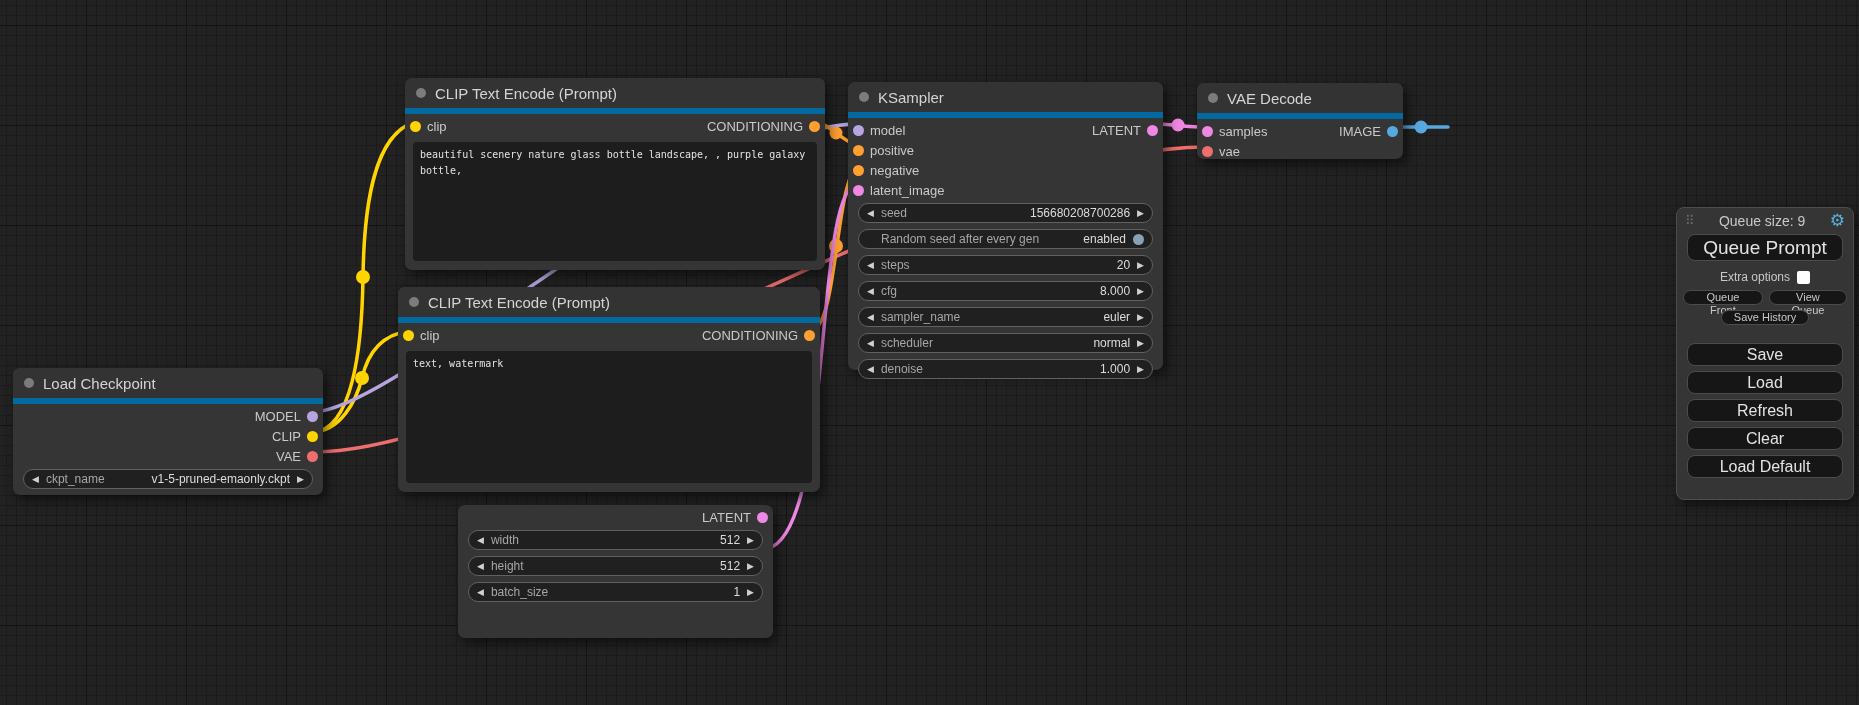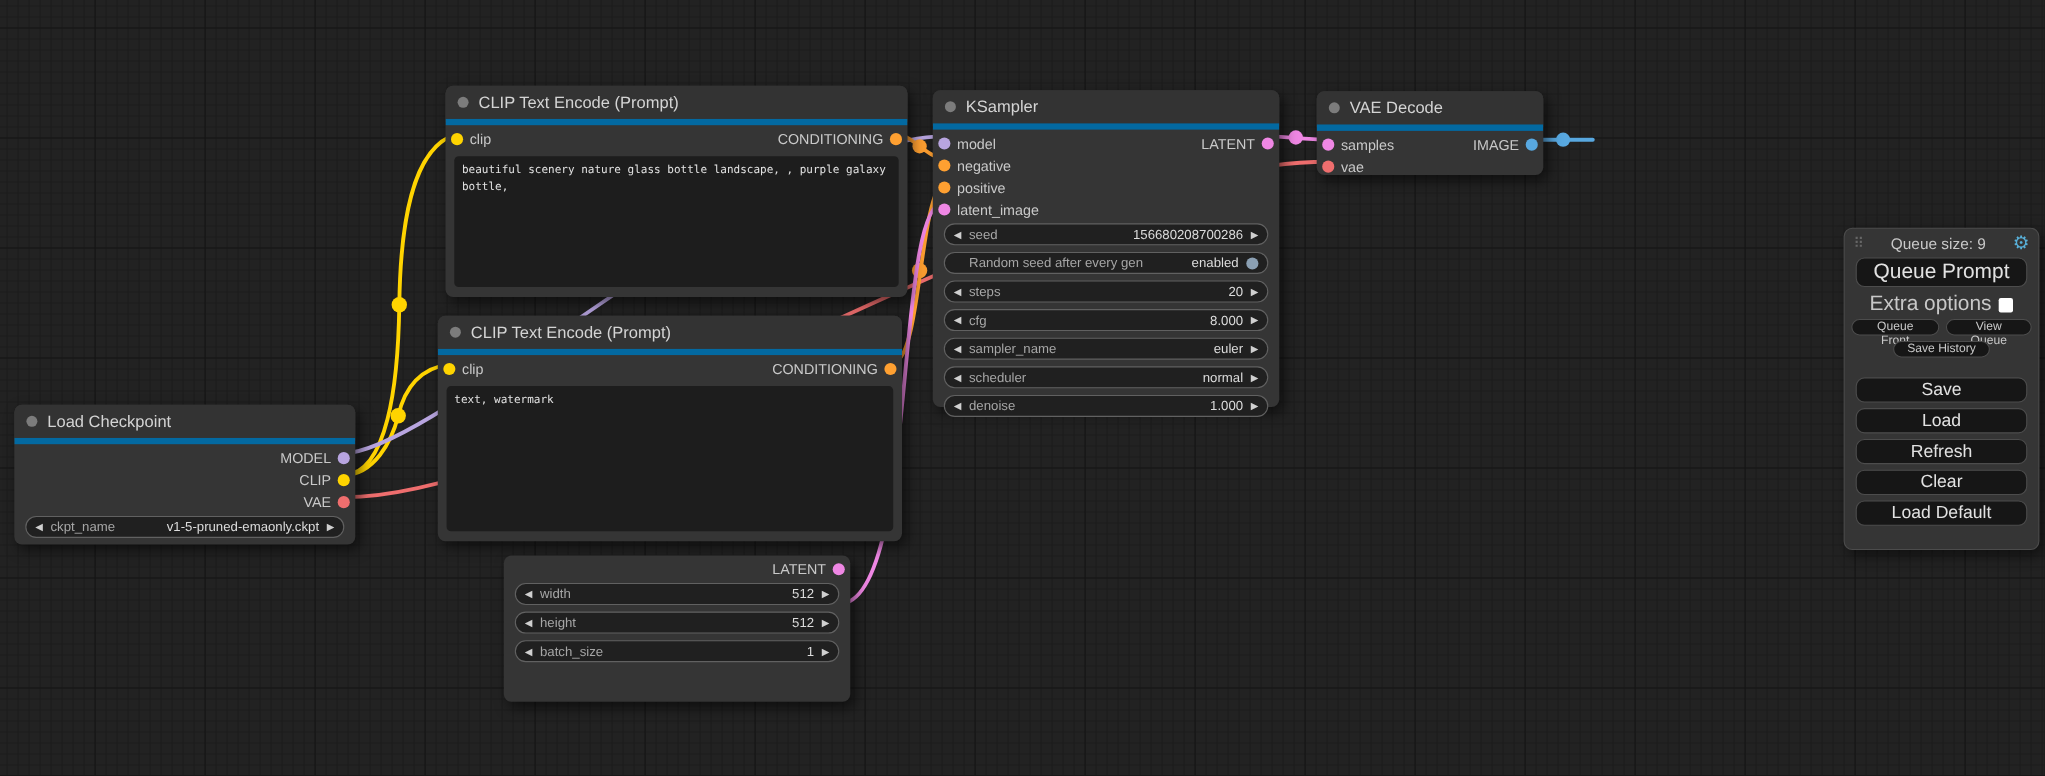--- a/index.html
+++ b/index.html
@@ -47,21 +47,21 @@
   .phead{display:flex;align-items:center;padding:4px 8px 0;color:#c8c8c8;font-size:14px;}
   .drag{color:#666;font-size:13px;line-height:1;cursor:grab;}
   .qsize{flex:1;text-align:center;}
   .gear{font-size:17px;line-height:1;cursor:pointer;}
   .pbtn{display:block;margin:4px 10px 0;width:calc(100% - 20px);background:#161616;
     border:1px solid #4c4c4c;border-radius:8px;color:#e2e2e2;cursor:pointer;
     font-family:"Liberation Sans",sans-serif;}
   .pbtn.big{height:27px;font-size:19px;margin-top:5px;}
   .pbtn.mid{height:23px;font-size:16px;margin-top:5px;}
   .extra{display:flex;justify-content:center;align-items:center;gap:7px;color:#c8c8c8;
-    font-size:19px;margin-top:8px;height:16px;}
+    font-size:12px;margin-top:8px;height:16px;}
   .cbox{width:13px;height:13px;background:#ffffff;border-radius:2px;cursor:pointer;}
   .minirow{display:flex;justify-content:center;gap:6px;margin-top:5px;padding:0 6px;}
   .pbtn.mini{display:inline-block;width:auto;margin:0;height:15px;font-size:11px;
     line-height:13px;padding:0 12px;border-radius:9px;color:#c8c8c8;}
   .btngap{height:13px;}
 </style>
 </head>
 <body>
 
 <div id="canvas">
@@ -183,25 +183,25 @@
     </div>
     <div class="rows">
       <div class="srow">
         <span class="indot" style="background: rgb(184, 165, 224);"></span>
         <span class="inlabel">model</span>
         <span class="outlabel">LATENT</span>
         <span class="outdot" style="background: rgb(239, 135, 228);"></span>
       </div>
       <div class="srow">
         <span class="indot" style="background: rgb(255, 160, 49);"></span>
+        <span class="inlabel">positive</span>
+      </div>
+      <div class="srow">
+        <span class="indot" style="background: rgb(255, 160, 49);"></span>
         <span class="inlabel">negative</span>
-      </div>
-      <div class="srow">
-        <span class="indot" style="background: rgb(255, 160, 49);"></span>
-        <span class="inlabel">positive</span>
       </div>
       <div class="srow">
         <span class="indot" style="background: rgb(239, 135, 228);"></span>
         <span class="inlabel">latent_image</span>
       </div>
     </div>
     <div class="pill">
       <span class="arrow">◀</span>
       <span class="wlabel">seed</span>
       <span class="wvalue">156680208700286</span>

